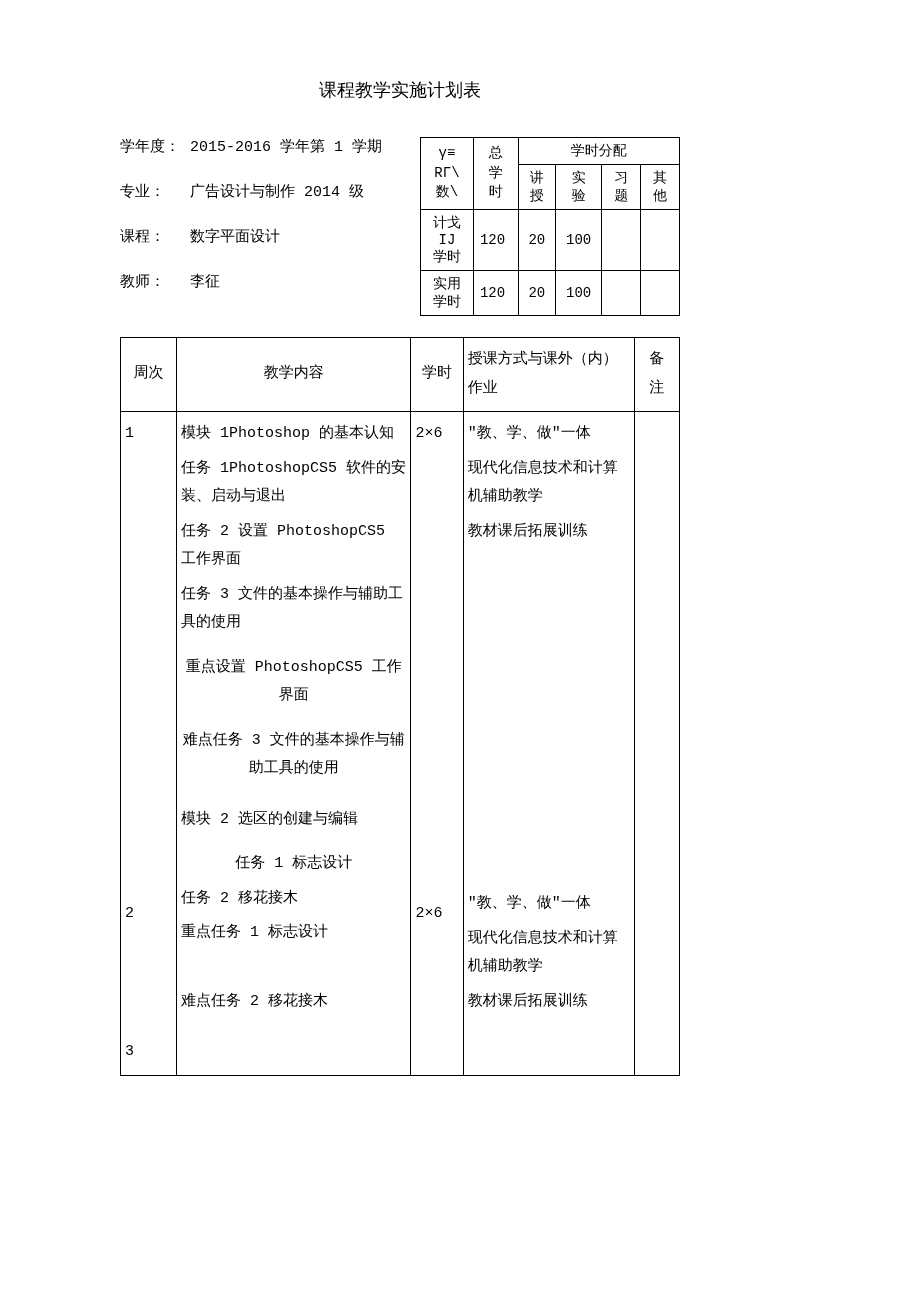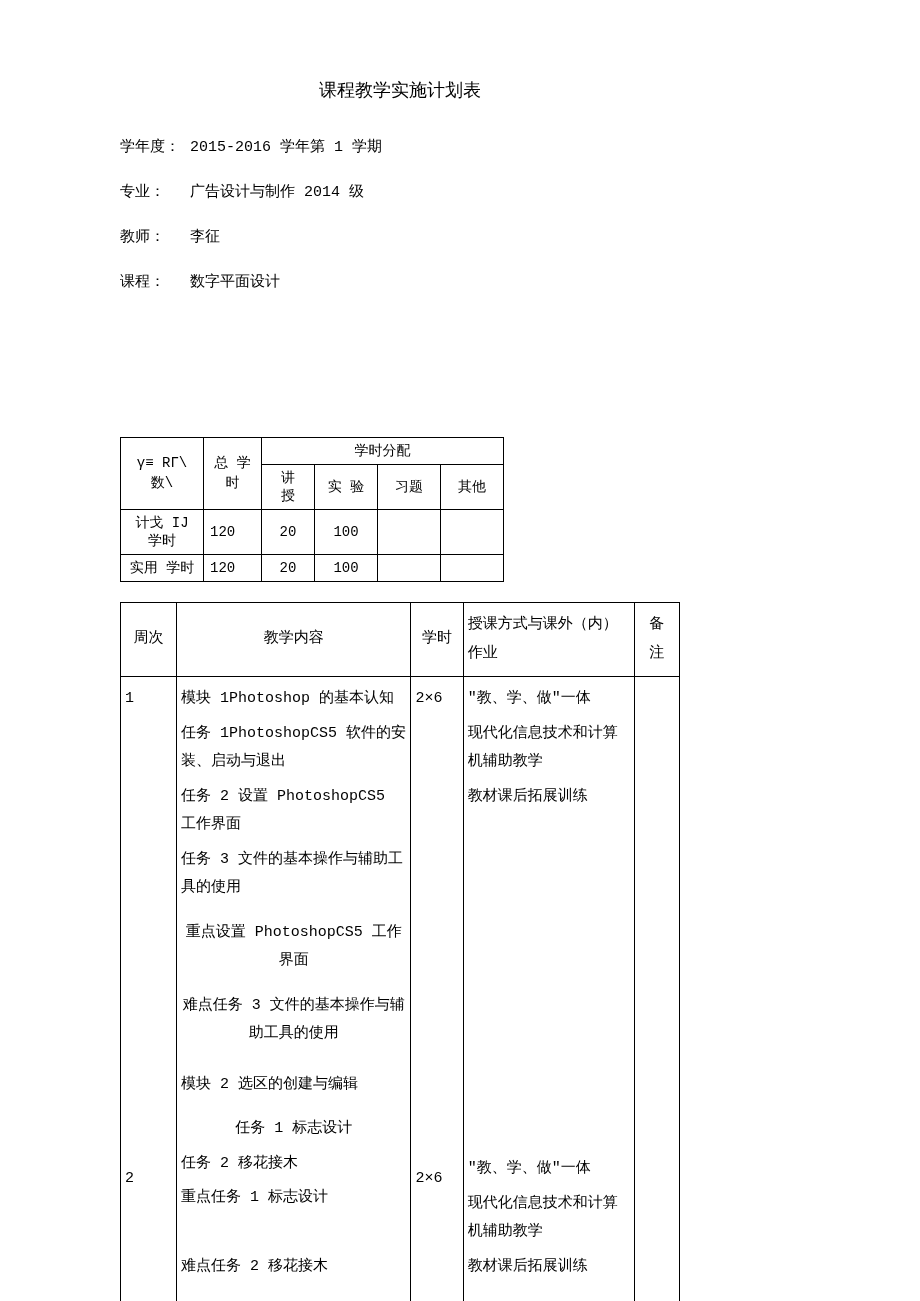--- a/index.html
+++ b/index.html
@@ -21,21 +21,20 @@
   .title {
     text-align: center;
     font-size: 18px;
     margin-bottom: 35px;
   }
   .header-row {
     display: flex;
     align-items: flex-start;
     gap: 20px;
     margin-bottom: 15px;
-    flex-direction: column;
   }
   .info-block {
     flex: 0 0 280px;
   }
   .info-row {
     display: flex;
     margin-bottom: 26px;
     font-size: 15px;
   }
   .info-label {
@@ -98,26 +97,26 @@
     <div class="info-block">
       <div class="info-row">
         <span class="info-label">学年度：</span>
         <span class="info-value">2015-2016 学年第 1 学期</span>
       </div>
       <div class="info-row">
         <span class="info-label">专业：</span>
         <span class="info-value">广告设计与制作 2014 级</span>
       </div>
       <div class="info-row">
+        <span class="info-label">课程：</span>
+        <span class="info-value">数字平面设计</span>
+      </div>
+      <div class="info-row">
         <span class="info-label">教师：</span>
         <span class="info-value">李征</span>
-      </div>
-      <div class="info-row">
-        <span class="info-label">课程：</span>
-        <span class="info-value">数字平面设计</span>
       </div>
     </div>
 
     <table class="alloc-table">
       <tbody>
           <tr>
         <td rowspan="2" class="hdr1" style="width:70px; white-space:pre-line;">γ≡ RΓ\
 数\</td>
         <td rowspan="2" class="hdr1" style="width:45px; white-space:pre-line;">总 学
 时</td>

